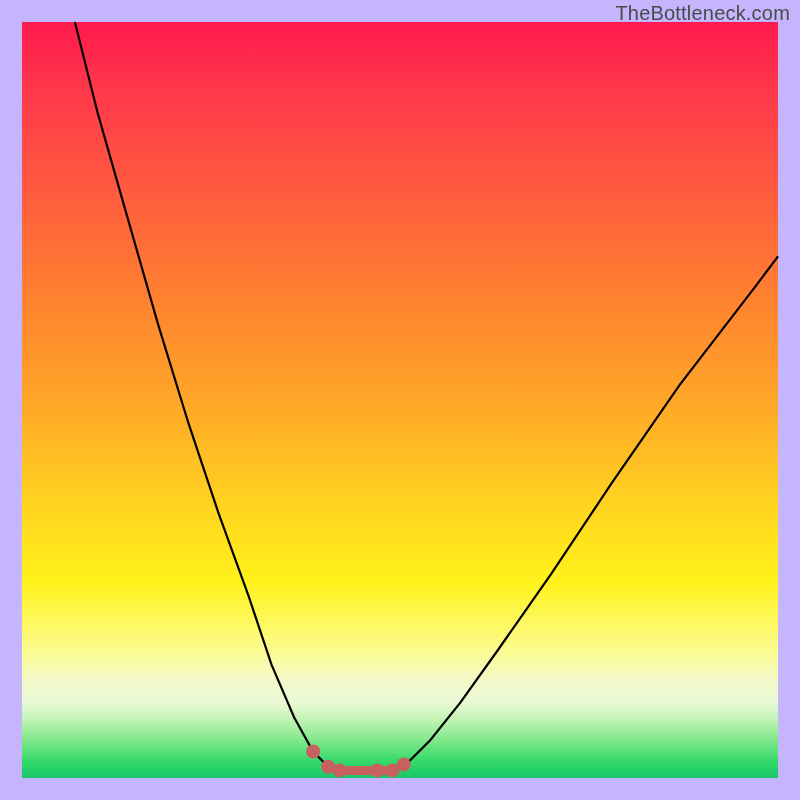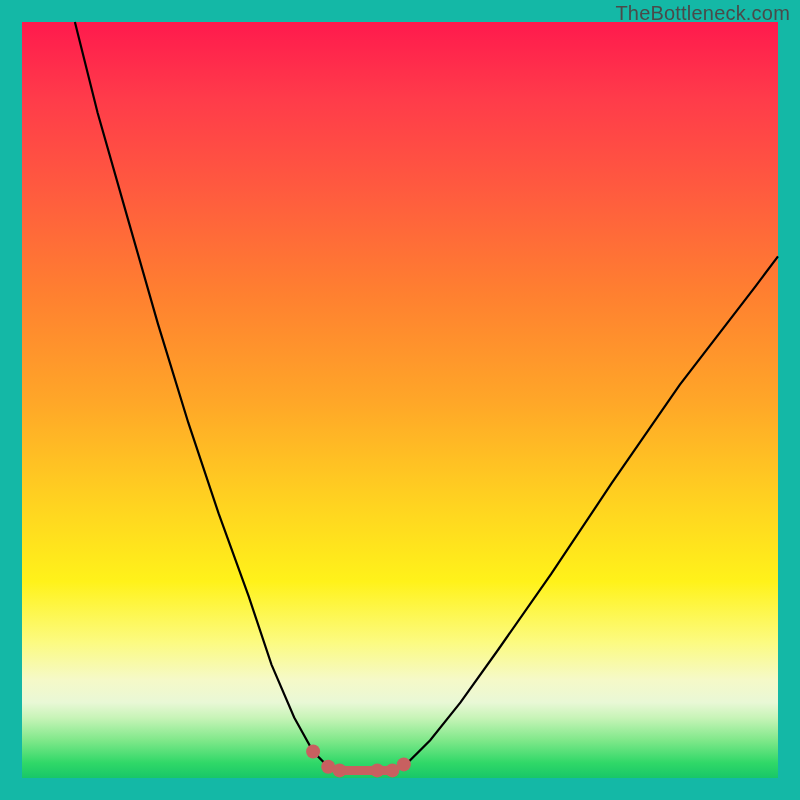--- a/index.html
+++ b/index.html
@@ -8,21 +8,21 @@
     width: 800px;
     height: 800px;
     overflow: hidden;
     background: #000;
     font-family: Arial, Helvetica, sans-serif;
   }
   .frame {
     position: relative;
     width: 800px;
     height: 800px;
-    background: #14b8a6;
+    background: #c4b5fd;
   }
   .plot {
     position: absolute;
     left: 22px;
     top: 22px;
     width: 756px;
     height: 756px;
     
     background: linear-gradient(
       to bottom,

